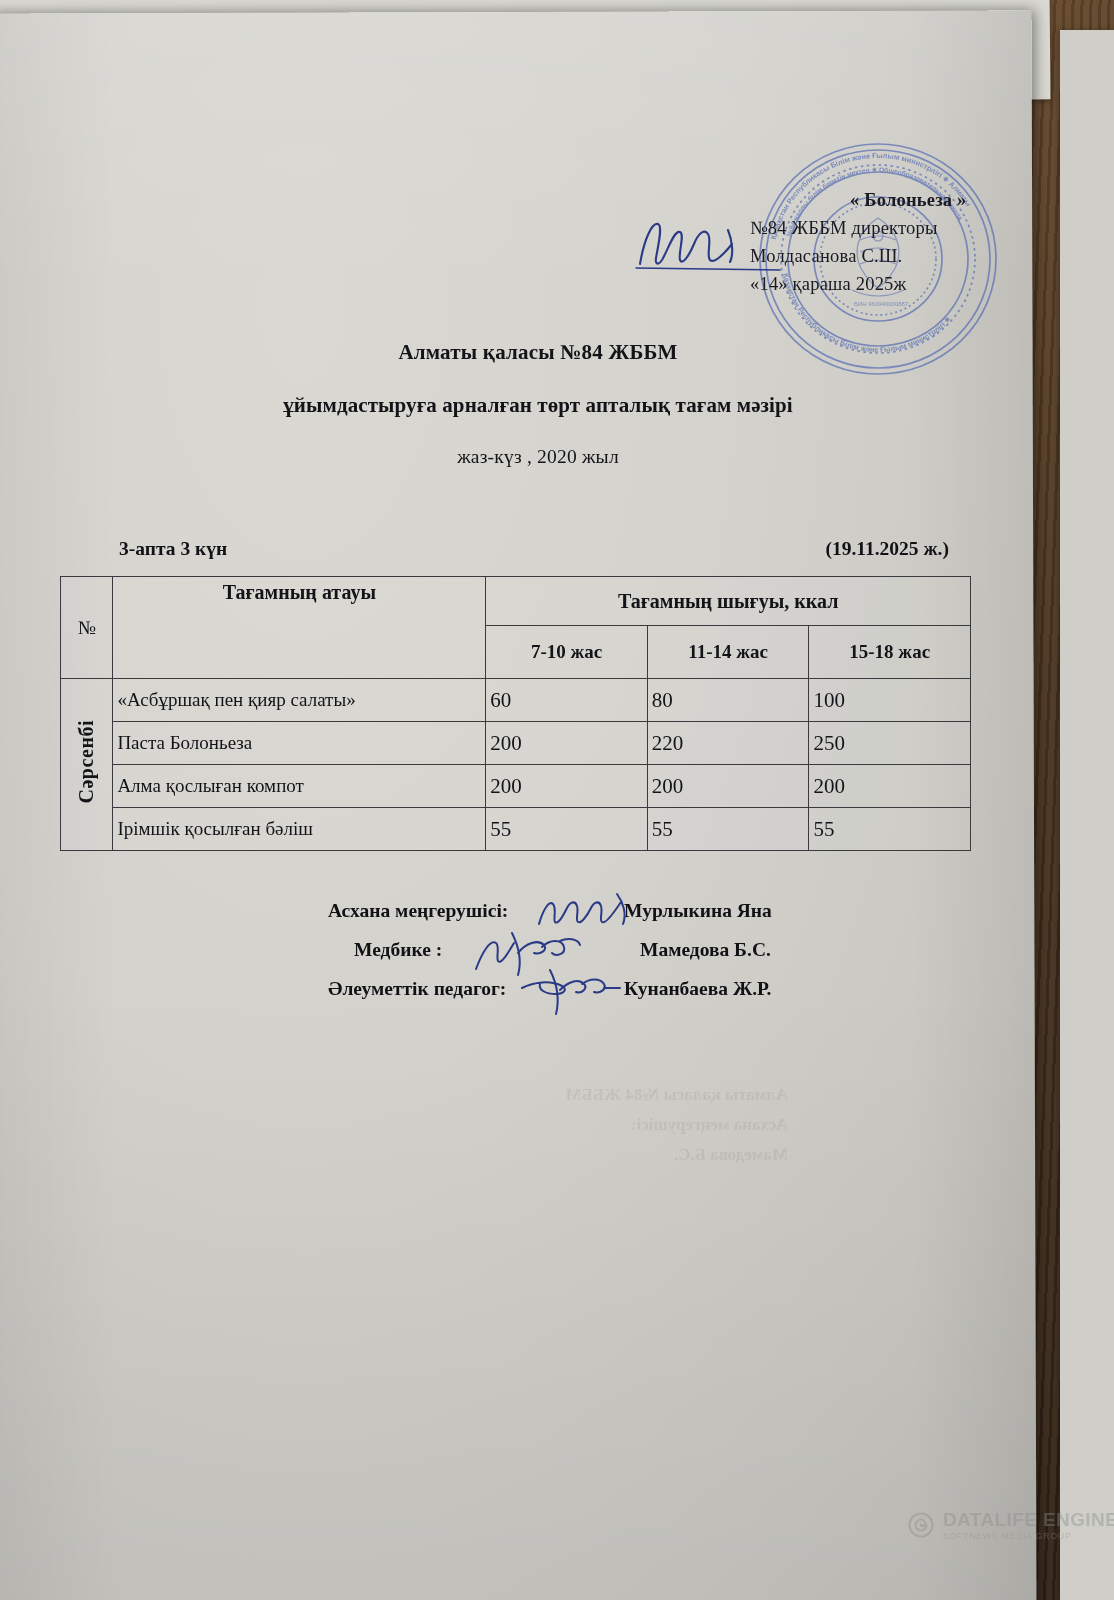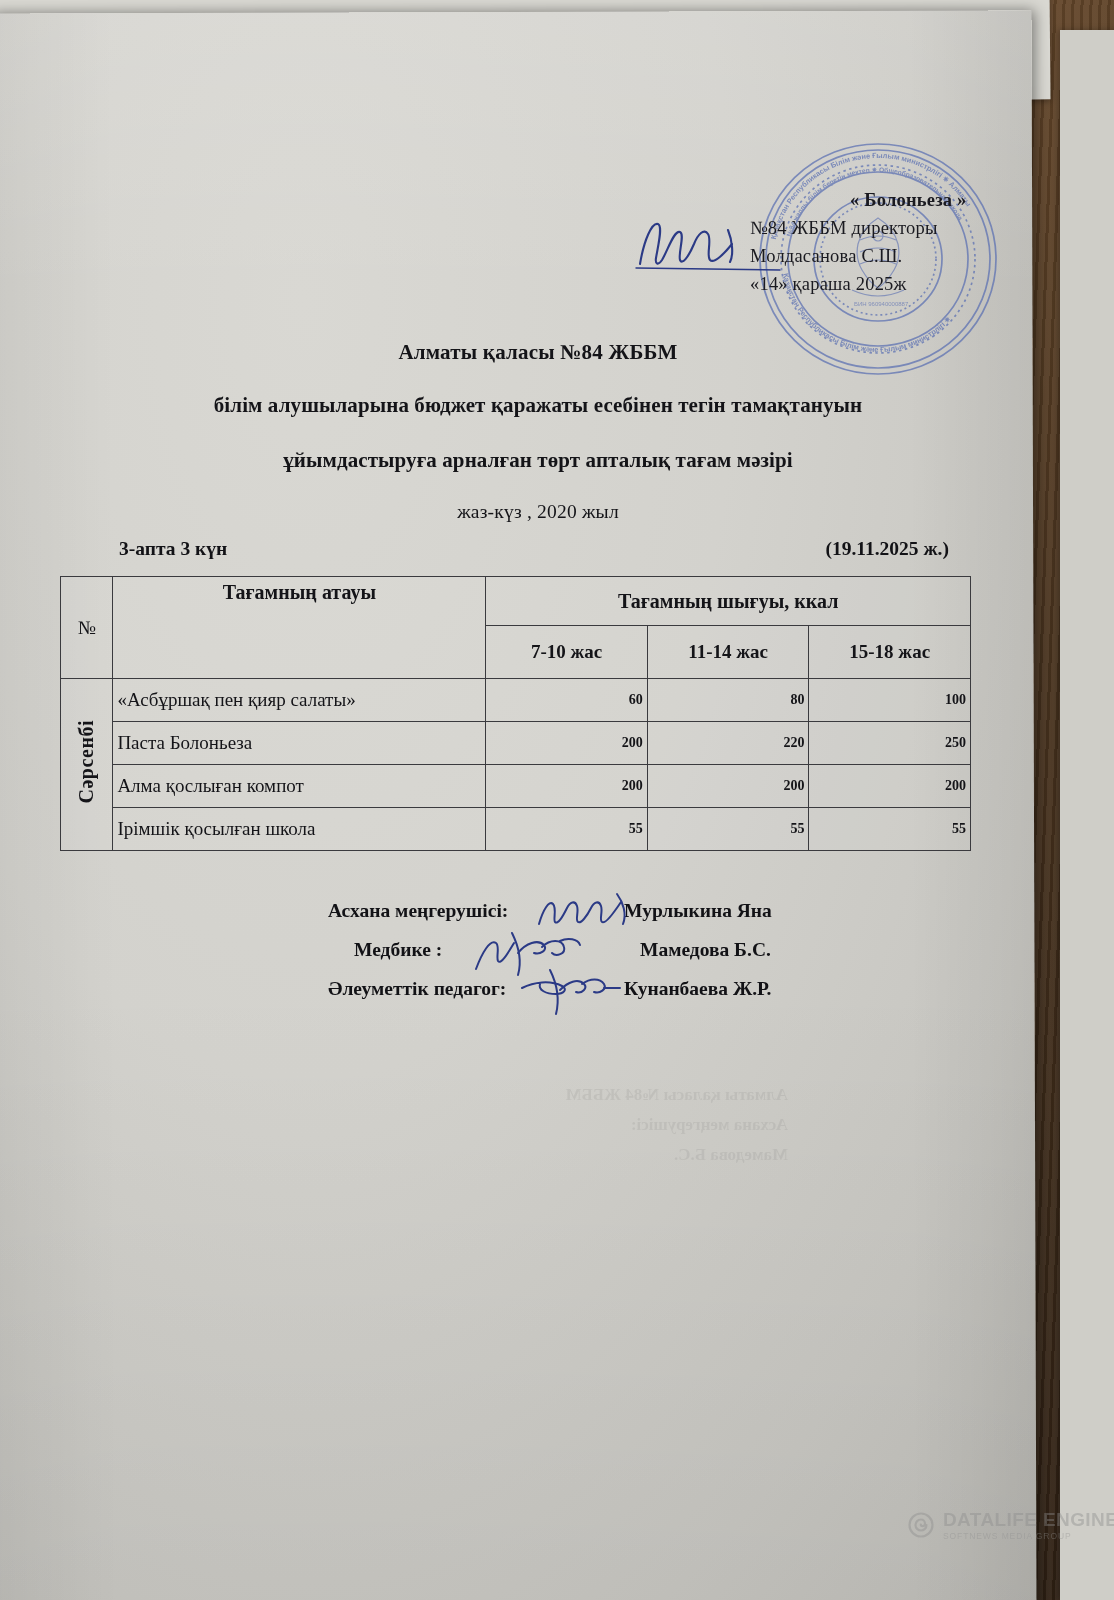--- a/index.html
+++ b/index.html
@@ -230,23 +230,23 @@
     white-space: nowrap;
   }
   .dish-cell {
     font-size: 19px;
     font-weight: normal;
     padding: 6px 0 8px 10px;
     height: 34px;
     vertical-align: middle;
   }
   .val-cell {
-    text-align: right;
-    font-size: 14px;
-    font-weight: bold;
+    text-align: left;
+    font-size: 21px;
+    font-weight: normal;
     vertical-align: middle;
   }
 
   
   #sig-block {
     position: absolute;
     left: 320px;
     top: 912px;
     width: 520px;
     color: #121216;
@@ -381,21 +381,20 @@
 
     <div id="approval">
       <div class="ap-line ap-title">« Болоньеза »</div>
       <div class="ap-line">№84  ЖББМ  директоры</div>
       <div class="ap-line">Молдасанова С.Ш.</div>
       <div class="ap-line">«14» қараша  2025ж</div>
     </div>
 
     <div id="title-block">
       <div class="title-1">Алматы қаласы №84 ЖББМ</div>
-      <div class="title-2">білім алушыларына бюджет қаражаты есебінен  тегін тамақтануын</div>
       <div class="title-3">ұйымдастыруға арналған төрт апталық тағам мәзірі</div>
       <div class="title-4">жаз-күз , 2020 жыл</div>
     </div>
 
     <div id="weekline">
       <div class="week">3-апта 3 күн</div>
       <div class="date">(19.11.2025 ж.)</div>
     </div>
 
     <table id="menu-table">
@@ -424,21 +423,21 @@
           <td class="val-cell">220</td>
           <td class="val-cell">250</td>
         </tr>
         <tr>
           <td class="dish-cell">Алма қослыған компот</td>
           <td class="val-cell">200</td>
           <td class="val-cell">200</td>
           <td class="val-cell">200</td>
         </tr>
         <tr>
-          <td class="dish-cell">Ірімшік қосылған школа</td>
+          <td class="dish-cell">Ірімшік қосылған бәліш</td>
           <td class="val-cell">55</td>
           <td class="val-cell">55</td>
           <td class="val-cell">55</td>
         </tr>
       </tbody>
     </table>
 
     <div id="sig-block">
 
       <div class="sig-row r1">

